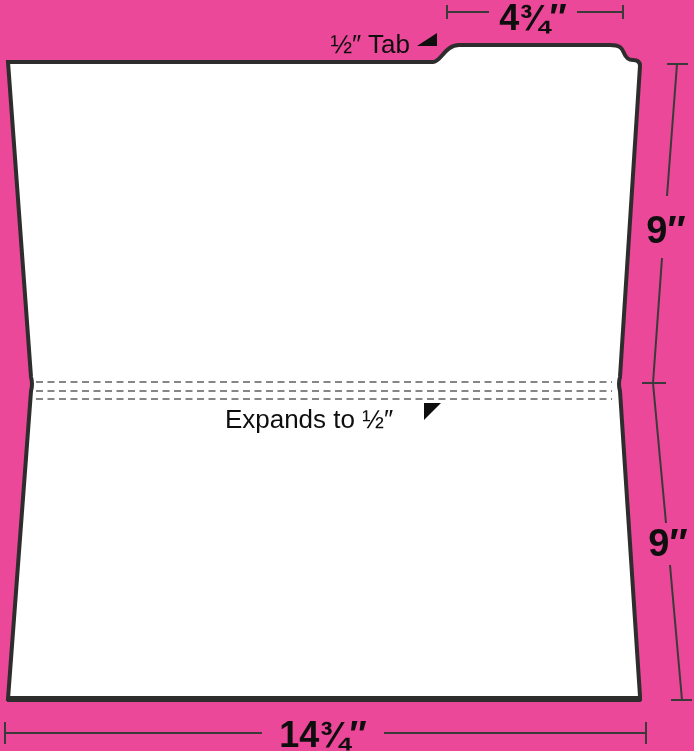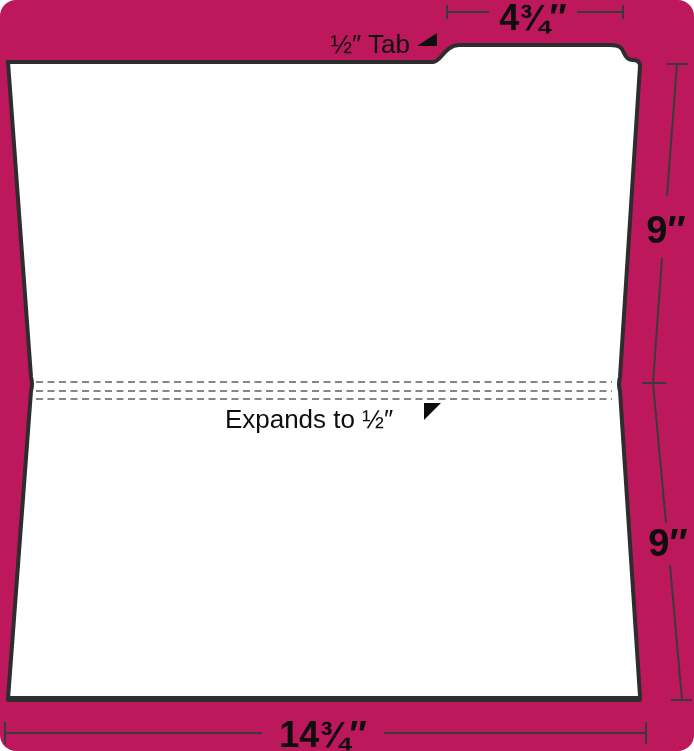--- a/index.html
+++ b/index.html
@@ -5,23 +5,22 @@
   html, body {
     margin: 0;
     padding: 0;
     background: #ffffff;
     font-family: "Liberation Sans", sans-serif;
   }
   .stage {
     position: relative;
     width: 694px;
     height: 751px;
-    background: #be185d;
+    background: #ec4899;
     overflow: hidden;
-    border-radius: 16px;
   }
   svg { display: block; }
 
   .folder-outline {
     fill: #ffffff;
     stroke: #2d2d2d;
     stroke-width: 4;
     stroke-linejoin: miter;
   }
   .bottom-heavy-edge {

